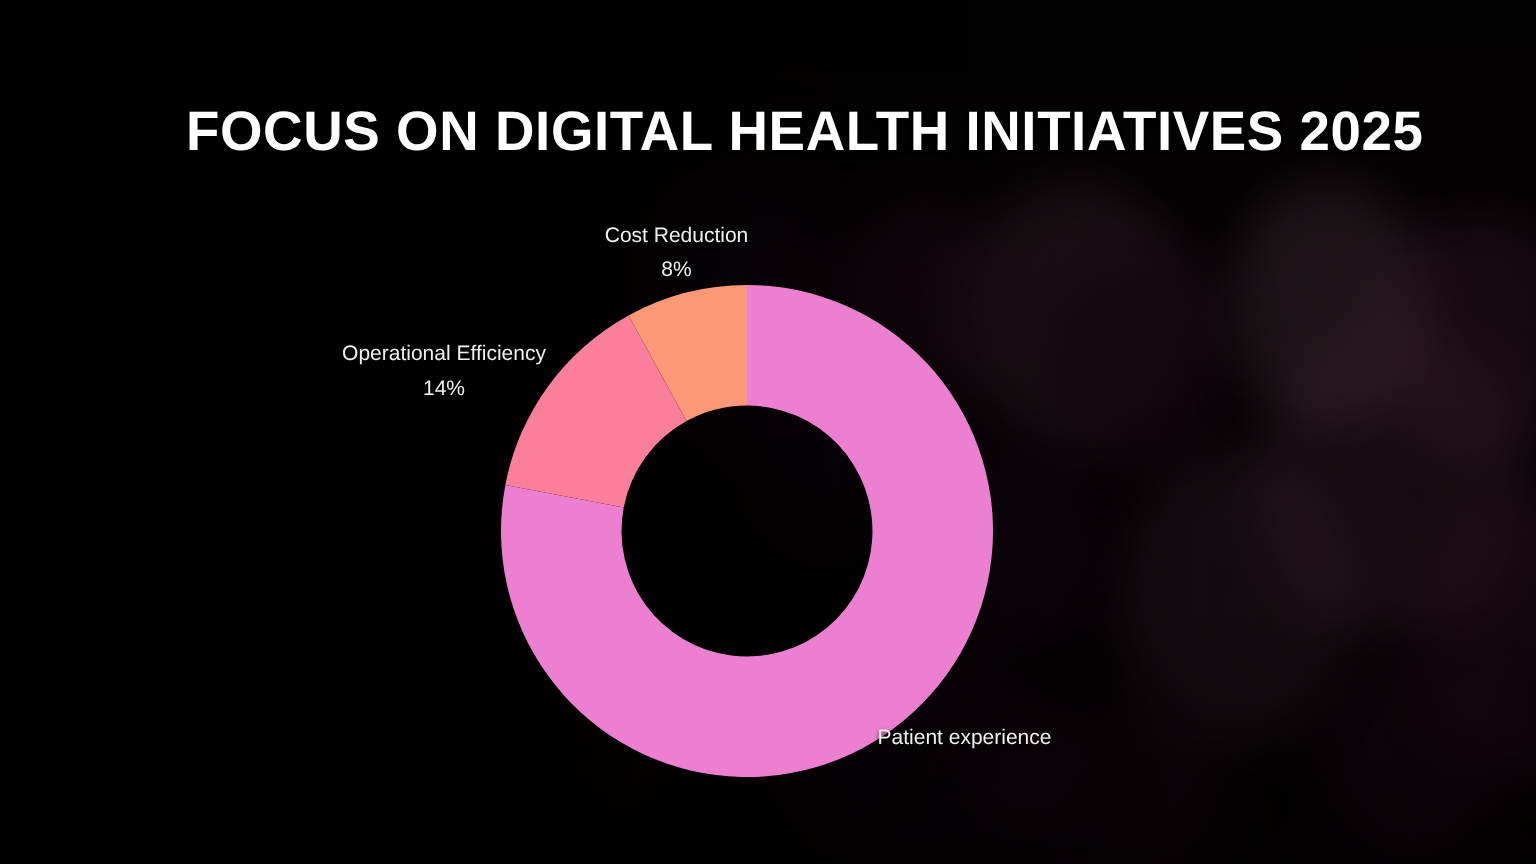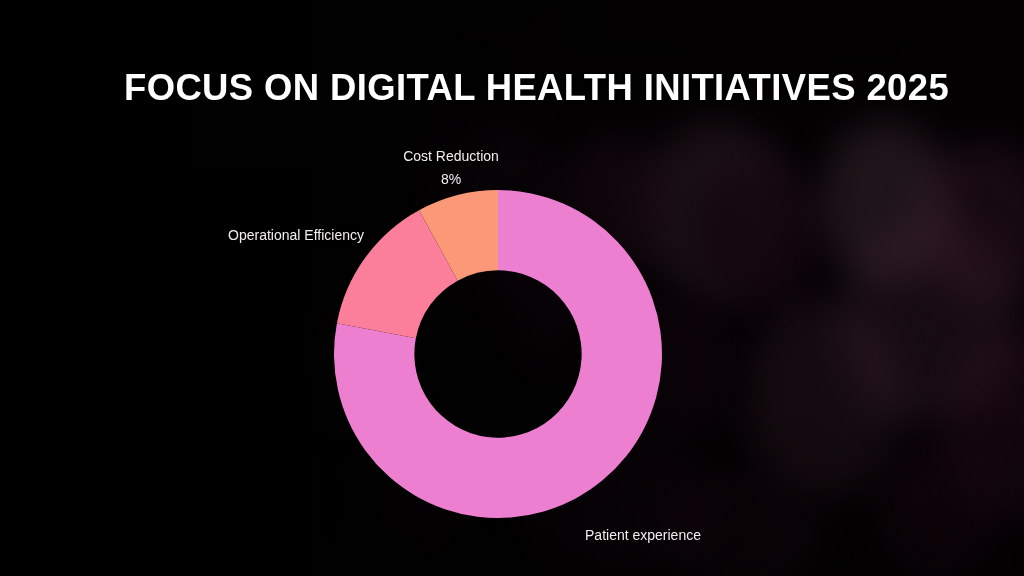--- a/index.html
+++ b/index.html
@@ -109,21 +109,21 @@
     font-weight:400;
     line-height:23px;
     text-align:center;
     white-space:nowrap;
     text-shadow:0 1px 3px rgba(0,0,0,.7);
   }
   .label .pct { display:block; }
 
   #label-cost  { left:331px; top:145px; width:240px; }
   #label-oper  { left:176px; top:186px; width:240px;margin-top:38px; }
-  #label-pat   { left:523px; top:524px; width:240px;text-align:center; }
+  #label-pat   { left:523px; top:480px; width:240px;text-align:center; }
 </style>
 </head>
 <body>
 
 <div id="slide">
 
   <div class="bg-photo">
     <div class="bg-base"></div>
     <div class="blob b1"></div>
     <div class="blob b2"></div>
@@ -159,19 +159,20 @@
     </svg>
   </div>
 
   <div class="label" id="label-cost">
     <span>Cost Reduction</span>
     <span class="pct">8%</span>
   </div>
 
   <div class="label" id="label-oper">
     <span>Operational Efficiency</span>
+    <span class="pct">14%</span>
   </div>
 
   <div class="label" id="label-pat">
     <span>Patient experience</span>
   </div>
 
 </div>
 
 </body></html>

